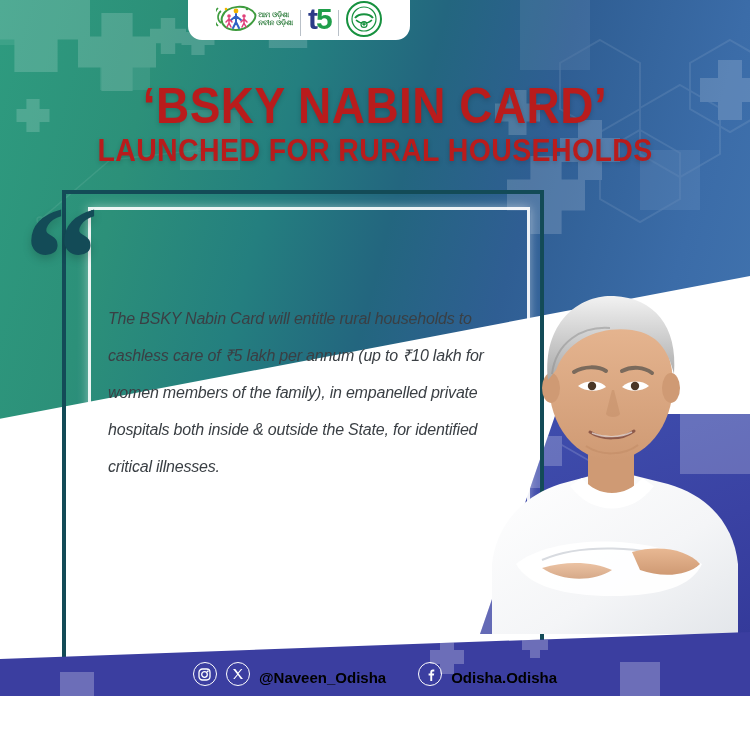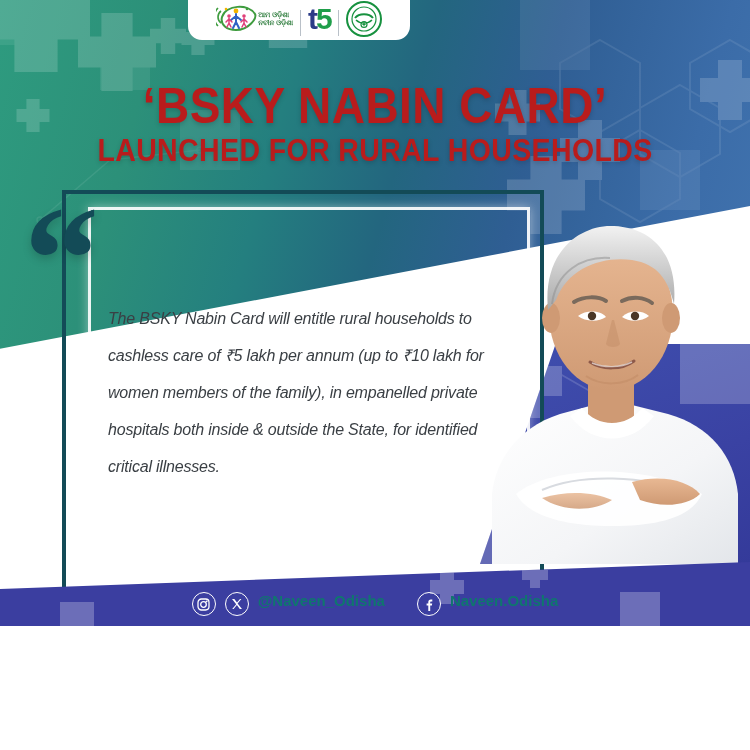--- a/index.html
+++ b/index.html
@@ -1,19 +1,19 @@
 <!DOCTYPE html>
 <html><head>
 <meta charset="utf-8">
 <style>
   html,body{margin:0;padding:0;background:#fff;}
   body{font-family:"Liberation Sans",sans-serif;}
 
   #poster{
-    position:relative;width:750px;height:626px;overflow:hidden;background:#ffffff;
+    position:relative;width:750px;height:696px;overflow:hidden;background:#ffffff;
   }
 
   
   .bg-base{
     position:absolute;inset:0;
     background:linear-gradient(105deg,#2e9b7f 0%,#2c9079 18%,#247f7f 34%,#23667f 48%,#2f5e93 62%,#3b6ca8 80%,#4578b3 100%);
   }
   .bg-pattern{
     position:absolute;inset:0;opacity:.16;
   }
@@ -101,22 +101,22 @@
 
   
   .footer{
     position:absolute;left:0;bottom:0;width:750px;height:64px;
     background:#3b3ea0;
     clip-path:polygon(0 42%,100% 0,100% 100%,0 100%);
   }
   .footer .fp{position:absolute;inset:0;opacity:.25;}
   .social{
     position:absolute;left:0;bottom:10px;width:750px;
-    display:flex;align-items:flex-start;justify-content:center;gap:9px;
-    color:#0f766e;font-size:15px;font-weight:bold;
+    display:flex;align-items:flex-end;justify-content:center;gap:9px;
+    color:#000000;font-size:15px;font-weight:bold;
   }
   .ic{
     width:22px;height:22px;border-radius:50%;border:1.6px solid #ffffff;
     display:inline-flex;align-items:center;justify-content:center;flex:0 0 auto;
   }
   .gap{width:14px;}
 </style>
 </head>
 <body>
 
@@ -336,16 +336,16 @@
 
     <span class="gap"></span>
 
     <span class="ic">
       <svg width="13" height="13" viewBox="0 0 13 13" xmlns="http://www.w3.org/2000/svg">
         <path d="M8.2 13 V7.6 H9.9 L10.2 5.6 H8.2 V4.4 C8.2 3.8 8.4 3.4 9.3 3.4 H10.3 V1.6
                  C10.1 1.6 9.5 1.5 8.8 1.5 C7.3 1.5 6.3 2.4 6.3 4.1 V5.6 H4.6 V7.6 H6.3 V13 Z" fill="#ffffff"></path>
       </svg>
     </span>
 
-    <span>Naveen.Odisha</span>
+    <span>Odisha.Odisha</span>
   </div>
 
 </div>
 
 </body></html>

